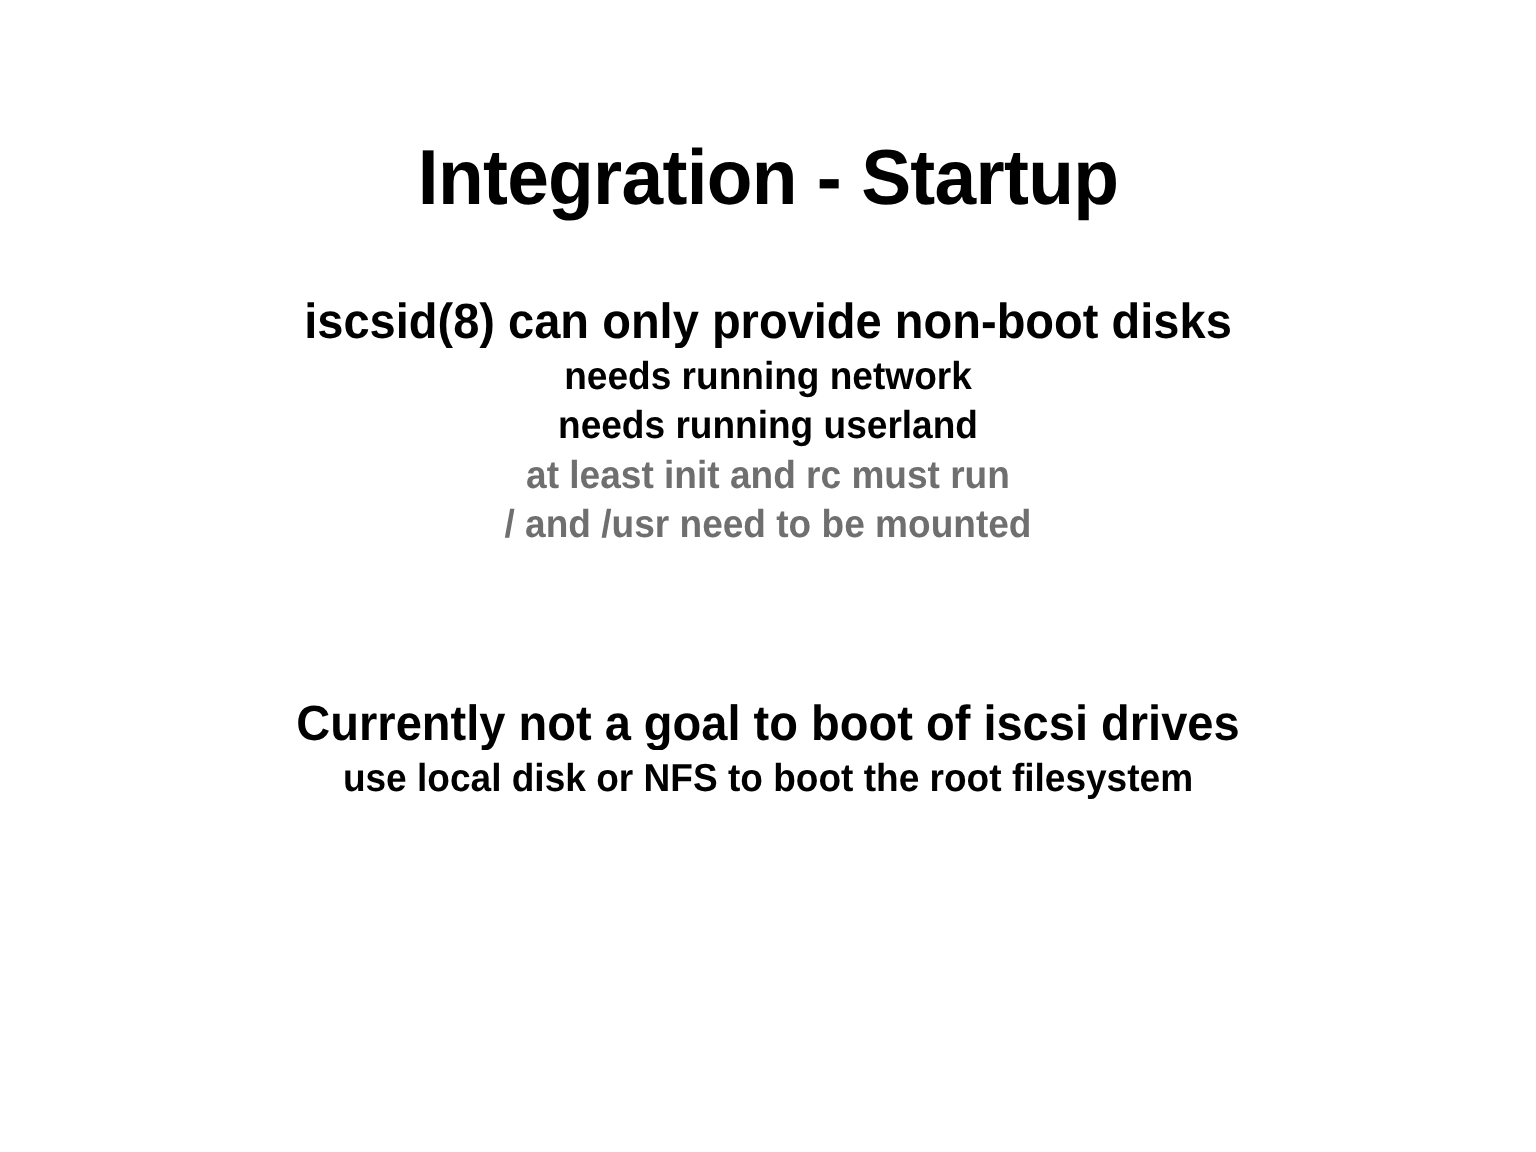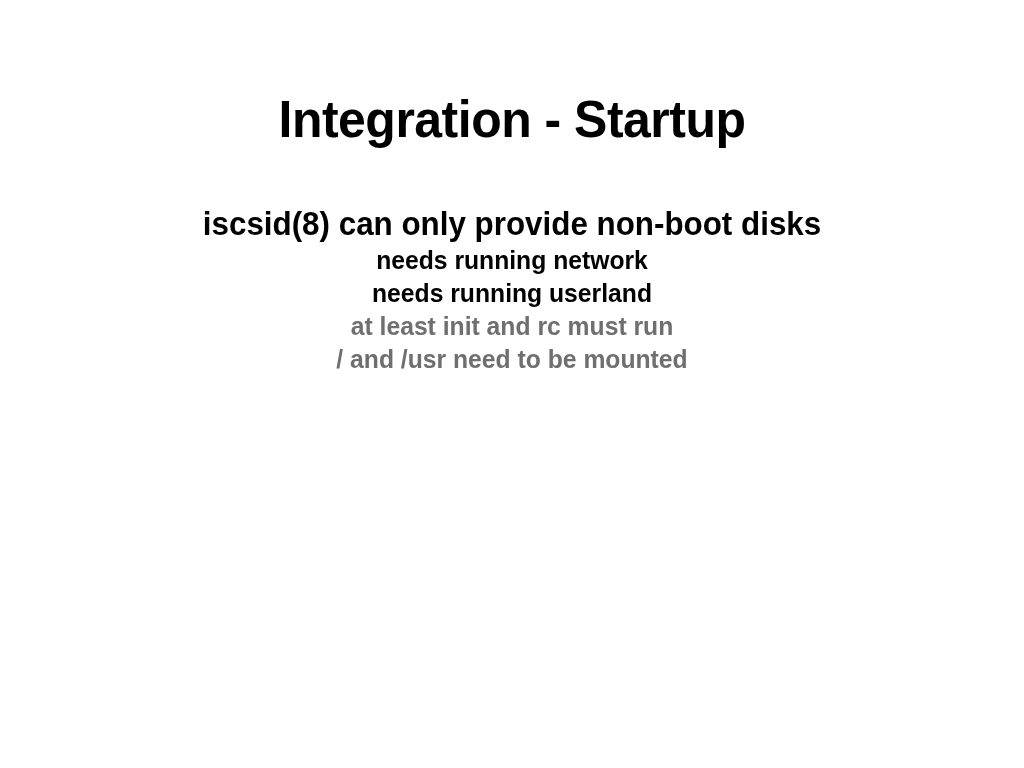--- a/index.html
+++ b/index.html
@@ -37,21 +37,21 @@
     color: #000000;
     letter-spacing: -0.5px;
     transform: scaleX(0.96);
     transform-origin: center center;
     white-space: nowrap;
   }
 
   
   .body-area {
     position: absolute;
-    top: 203px;
+    top: 193px;
     left: 0;
     width: 1024px;
     text-align: center;
   }
 
   .block {
     width: 1024px;
     text-align: center;
   }
 
@@ -99,15 +99,19 @@
       <div class="line secondary">needs running userland</div>
       <div class="line secondary muted">at least init and rc must run</div>
       <div class="line secondary muted">/ and /usr need to be mounted</div>
     </div>
 
     <div class="block-gap-1"></div>
 
 
     <div class="block-gap-2"></div>
 
+    <div class="block">
+      <div class="line primary">Currently not a goal to boot of iscsi drives</div>
+      <div class="line secondary">use local disk or NFS to boot the root filesystem</div>
+    </div>
 
   </div>
 </div>
 
 </body></html>

